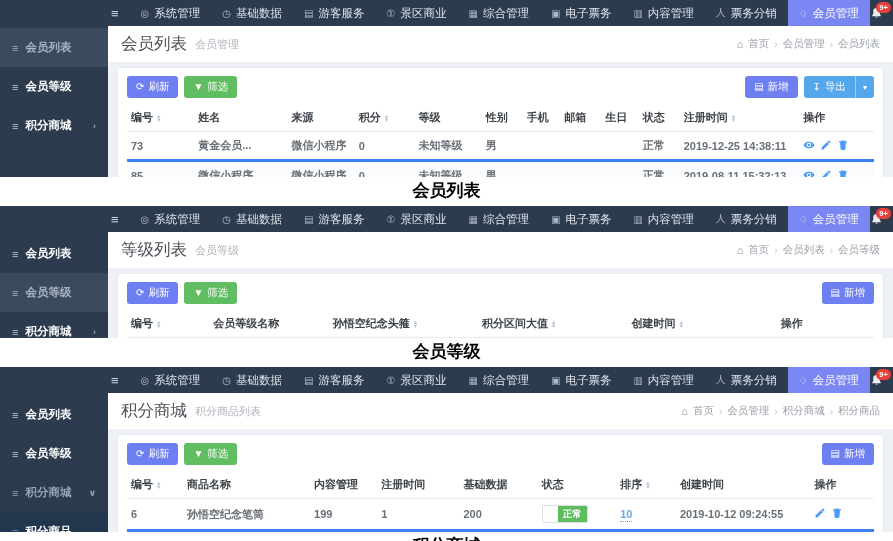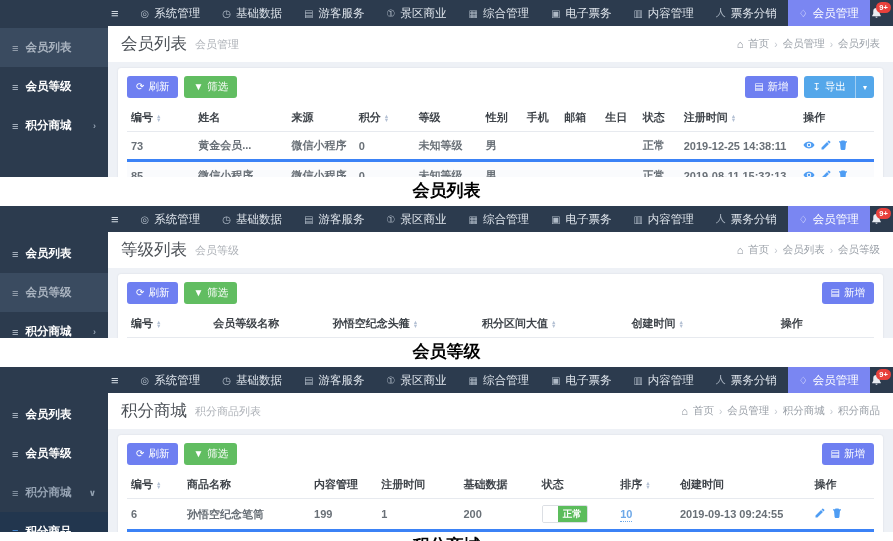--- a/index.html
+++ b/index.html
@@ -573,21 +573,21 @@
                   <td>6</td>
                   <td>孙悟空纪念笔筒</td>
                   <td>199</td>
                   <td>1</td>
                   <td>200</td>
                   <td><span class="toggle">
                       <span class="knob"></span>
                       <span class="on">正常</span>
                     </span></td>
                   <td><span class="sort-link">10</span></td>
-                  <td>2019-09-13 09:24:55</td>
+                  <td>2019-10-12 09:24:55</td>
                   <td><span class="ops">
                       <span class="op">
                         <svg viewBox="0 0 24 24" width="12" height="12">
                           <path fill="currentColor" d="M3 17.2V21h3.8L17.9 9.9l-3.8-3.8L3 17.2zM20.7 7.1c.4-.4.4-1 0-1.4l-2.4-2.4c-.4-.4-1-.4-1.4 0l-1.9 1.9 3.8 3.8 1.9-1.9z"></path>
                         </svg>
                       </span>
                       <span class="op">
                         <svg viewBox="0 0 24 24" width="12" height="12">
                           <path fill="currentColor" d="M6 7h12l-1.2 13.2a1.8 1.8 0 0 1-1.8 1.6H9a1.8 1.8 0 0 1-1.8-1.6L6 7zm9-4 1 1.5h4V7H4V4.5h4L9 3h6z"></path>
                         </svg>

